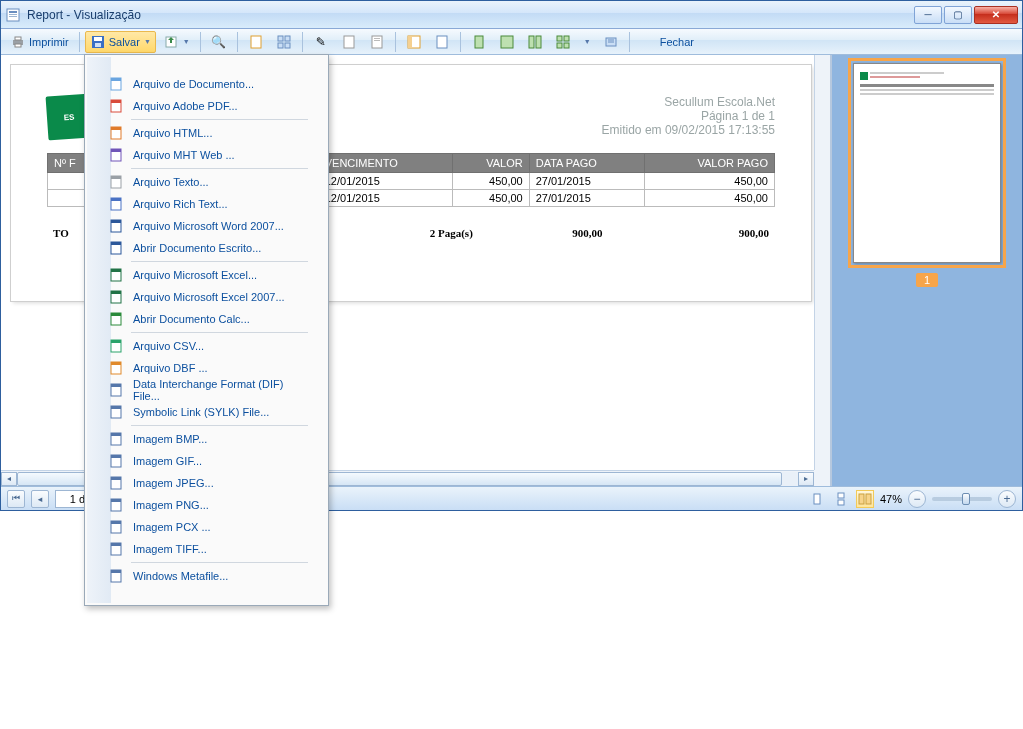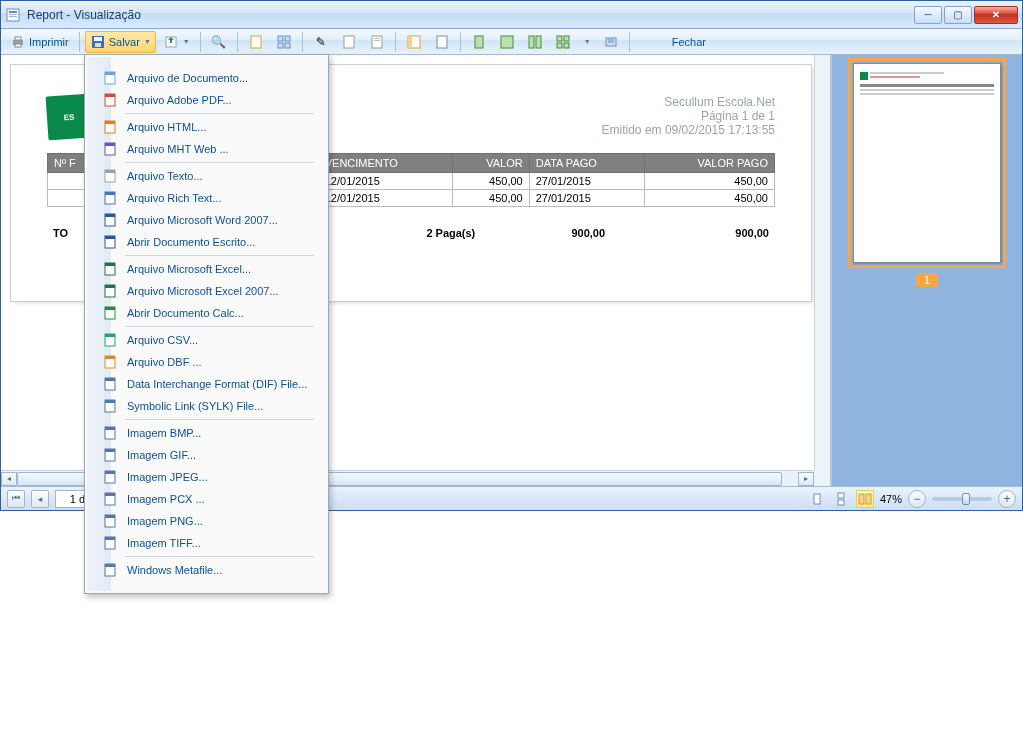--- a/index.html
+++ b/index.html
@@ -43,21 +43,21 @@
 .rpt-sub { color: #cc6a3e; font-size: 12px; margin-top: 6px; }
 .rpt-right { margin-left: auto; text-align: right; color: #9aa5a5; font-size: 12px; }
 
 .tbl { width: 100%; margin-top: 12px; border-collapse: collapse; font-size: 11px; }
 .tbl th { background: #808080; color: #fff; font-weight: normal; padding: 3px 6px; text-align: left; border: 1px solid #707070; white-space: nowrap; }
 .tbl td { padding: 2px 6px; border: 1px solid #bbb; background: #fff; white-space: nowrap; }
 .tbl td.num, .tbl th.num { text-align: right; }
 .total-row td { font-weight: bold; border: none; padding-top: 8px; }
 
 
-.menu { position: absolute; left: 84px; top: 54px; width: 245px; background: #fafafa; border: 1px solid #9aa9b8; box-shadow: 2px 3px 6px rgba(0,0,0,.25); z-index: 100; padding: 12px; }
+.menu { position: absolute; left: 84px; top: 54px; width: 245px; background: #fafafa; border: 1px solid #9aa9b8; box-shadow: 2px 3px 6px rgba(0,0,0,.25); z-index: 100; padding: 18px; }
 .menu .gutter { position:absolute; left:2px; top:2px; bottom:2px; width:24px; background: linear-gradient(90deg,#eef3f9,#e1eaf4); }
 .menu-item { height: 22px; display: flex; align-items: center; padding-left: 30px; color: #0b4f9e; cursor: pointer; position: relative; font-size: 11px; }
 .menu-item .mico { position: absolute; left: 5px; top: 3px; width: 16px; height: 16px; display:flex;align-items:center;justify-content:center; font-size:11px; }
 .menu-sep { height: 1px; background: #d0d7df; margin: 2px 2px 2px 28px; }
 
 
 .thumb-panel { width: 190px; background: #8fb5df; display:flex; flex-direction:column; align-items:center; padding: 8px 0; }
 .thumb-page { width: 148px; height: 200px; background: #fff; border: 1px solid #888; box-shadow: 1px 1px 3px rgba(0,0,0,.3); position: relative; }
 .thumb-page.sel { outline: 3px solid #f7a54a; outline-offset: 2px; }
 .thumb-num { color: #fff; margin-top: 10px; font-size: 11px; background: #f7a54a; padding:1px 8px; border-radius:2px; }
@@ -226,21 +226,21 @@
     <div class="tb-btn">
         <span class="ico">
           <svg width="14" height="14">
             <rect x="2" y="3" width="10" height="8" fill="#c9def5" stroke="#6b8fc0"></rect>
             <line x1="4" y1="5" x2="10" y2="5" stroke="#6b8fc0"></line>
             <line x1="4" y1="7" x2="10" y2="7" stroke="#6b8fc0"></line>
           </svg>
         </span>
       </div>
     <div class="tb-sep"></div>
-    <div class="tb-btn" style="margin-left:32px;text-align:right;">
+    <div class="tb-btn" style="margin-left:20px;text-align:right;">
       <span class="lbl">Fechar</span>
     </div>
   </div>
 
   <div class="main">
     <div class="doc-viewport">
       <div class="doc-scroll">
         <div class="page">
           <div class="rpt-header">
             <div class="logo-box">ES</div>
@@ -281,21 +281,21 @@
                   <td></td>
                   <td></td>
                   <td>Mensalidade 1ª à 4ª s</td>
                   <td>12/01/2015</td>
                   <td class="num">450,00</td>
                   <td>27/01/2015</td>
                   <td class="num">450,00</td>
                 </tr>
               </tbody>
           </table>
-          <table class="tbl" style="border:none;">
+          <table class="tbl" style="border:none;font-family:Liberation Serif, serif;">
             <tbody>
                 <tr class="total-row">
               <td style="width:40px">TO</td>
               <td></td>
               <td>2 Conta(s)</td>
               <td style="text-align:right">2 Paga(s)</td>
               <td class="num">900,00</td>
               <td></td>
               <td class="num">900,00</td>
             </tr>
@@ -480,27 +480,27 @@
             <svg width="14" height="14">
               <rect x="2" y="1" width="10" height="12" fill="#fff" stroke="#5577aa"></rect>
               <rect x="2" y="1" width="10" height="3" fill="#5577aa"></rect>
             </svg>
           </span>Imagem JPEG...</div>
         <div class="menu-item"><span class="mico">
             <svg width="14" height="14">
               <rect x="2" y="1" width="10" height="12" fill="#fff" stroke="#5577aa"></rect>
               <rect x="2" y="1" width="10" height="3" fill="#5577aa"></rect>
             </svg>
+          </span>Imagem PNG...</div>
+        <div class="menu-item"><span class="mico">
+            <svg width="14" height="14">
+              <rect x="2" y="1" width="10" height="12" fill="#fff" stroke="#5577aa"></rect>
+              <rect x="2" y="1" width="10" height="3" fill="#5577aa"></rect>
+            </svg>
           </span>Imagem PCX ...</div>
-        <div class="menu-item"><span class="mico">
-            <svg width="14" height="14">
-              <rect x="2" y="1" width="10" height="12" fill="#fff" stroke="#5577aa"></rect>
-              <rect x="2" y="1" width="10" height="3" fill="#5577aa"></rect>
-            </svg>
-          </span>Imagem PNG...</div>
         <div class="menu-item"><span class="mico">
             <svg width="14" height="14">
               <rect x="2" y="1" width="10" height="12" fill="#fff" stroke="#5577aa"></rect>
               <rect x="2" y="1" width="10" height="3" fill="#5577aa"></rect>
             </svg>
           </span>Imagem TIFF...</div>
         <div class="menu-sep"></div>
         <div class="menu-item"><span class="mico">
             <svg width="14" height="14">
               <rect x="2" y="1" width="10" height="12" fill="#fff" stroke="#5577aa"></rect>

